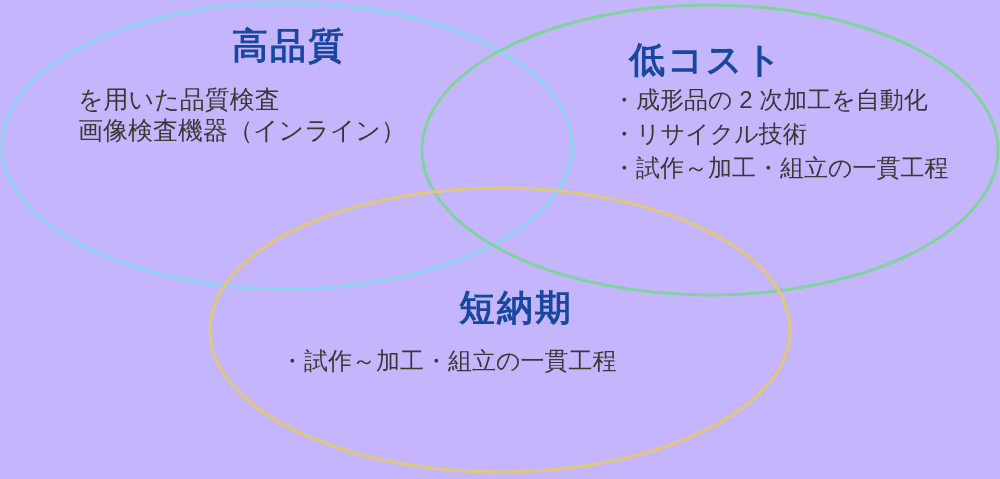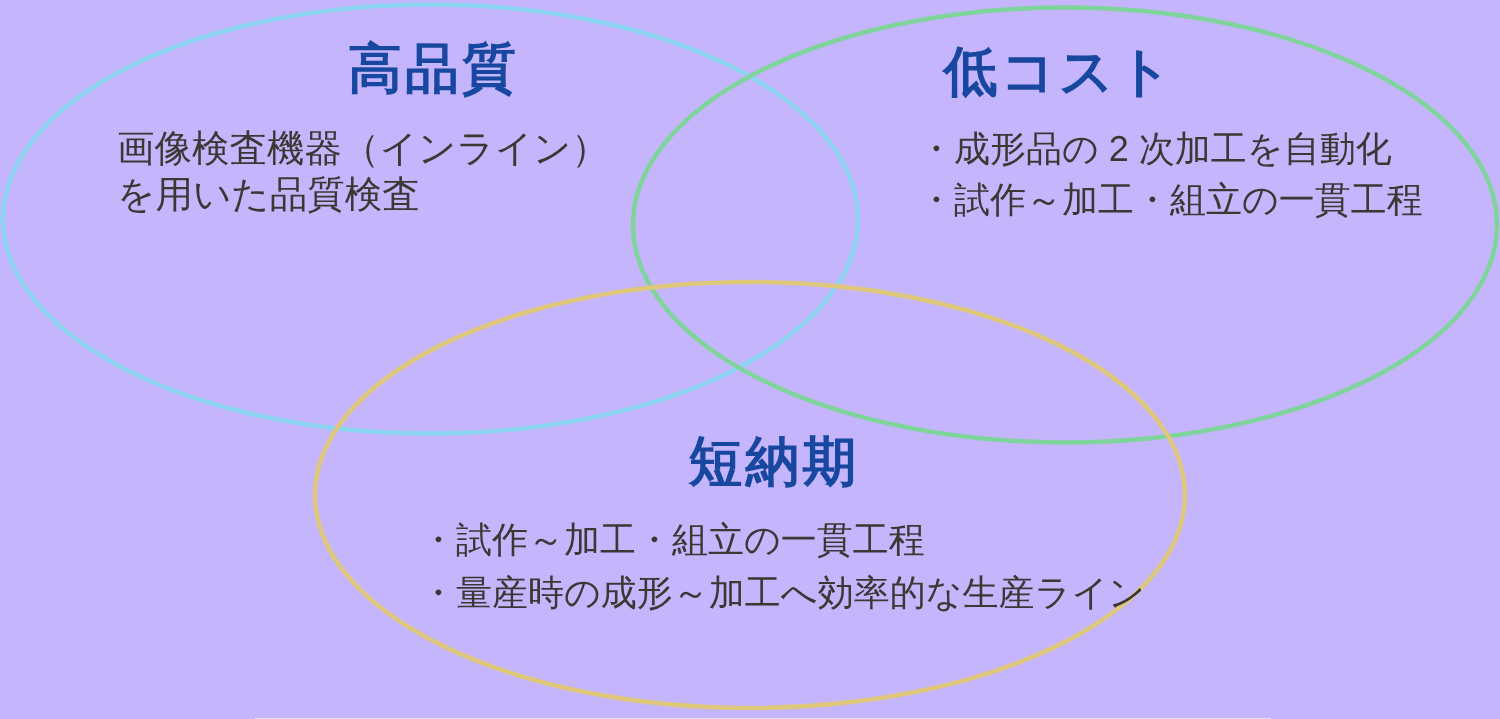--- a/index.html
+++ b/index.html
@@ -41,21 +41,21 @@
   .body-text {
     color: #3D3734;
     white-space: nowrap;
   }
   .quality-title { left: 232px; top: 26px; }
   .quality-body {
     left: 78px; top: 84px;
     font-size: 25px;
     line-height: 31px;
   }
-  .cost-title { left: 629px; top: 28px; text-align: right; }
+  .cost-title { left: 629px; top: 40px; text-align: right; }
   .cost-body {
     left: 612px; top: 83px;
     font-size: 24px;
     line-height: 34px;
   }
   .delivery-title { left: 437px; top: 288px; margin-left: 22px; }
   .delivery-body {
     left: 280px; top: 343px;
     font-size: 24px;
     line-height: 35px;
@@ -67,29 +67,29 @@
 <div class="stage">
 
   <svg class="venn-svg" viewBox="0 0 1000 479" xmlns="http://www.w3.org/2000/svg">
     <ellipse cx="287" cy="146" rx="285" ry="143" stroke="#8DD4F0"></ellipse>
     <ellipse cx="710" cy="150" rx="288" ry="145" stroke="#7FD49C"></ellipse>
     <ellipse cx="500" cy="330" rx="290" ry="142" stroke="#DFC87C"></ellipse>
   </svg>
 
   <h2 class="circle-title group quality-title">高品質</h2>
   <div class="body-text group quality-body">
+    <div>を用いた品質検査</div>
     <div>画像検査機器（インライン）</div>
-    <div>を用いた品質検査</div>
   </div>
 
   <h2 class="circle-title group cost-title">低コスト</h2>
   <div class="body-text group cost-body">
     <div>・成形品の 2 次加工を自動化</div>
+    <div>・リサイクル技術</div>
     <div>・試作～加工・組立の一貫工程</div>
   </div>
 
   <h2 class="circle-title group delivery-title">短納期</h2>
   <div class="body-text group delivery-body">
     <div>・試作～加工・組立の一貫工程</div>
-    <div>・量産時の成形～加工へ効率的な生産ライン</div>
   </div>
 
 </div>
 
 </body></html>

